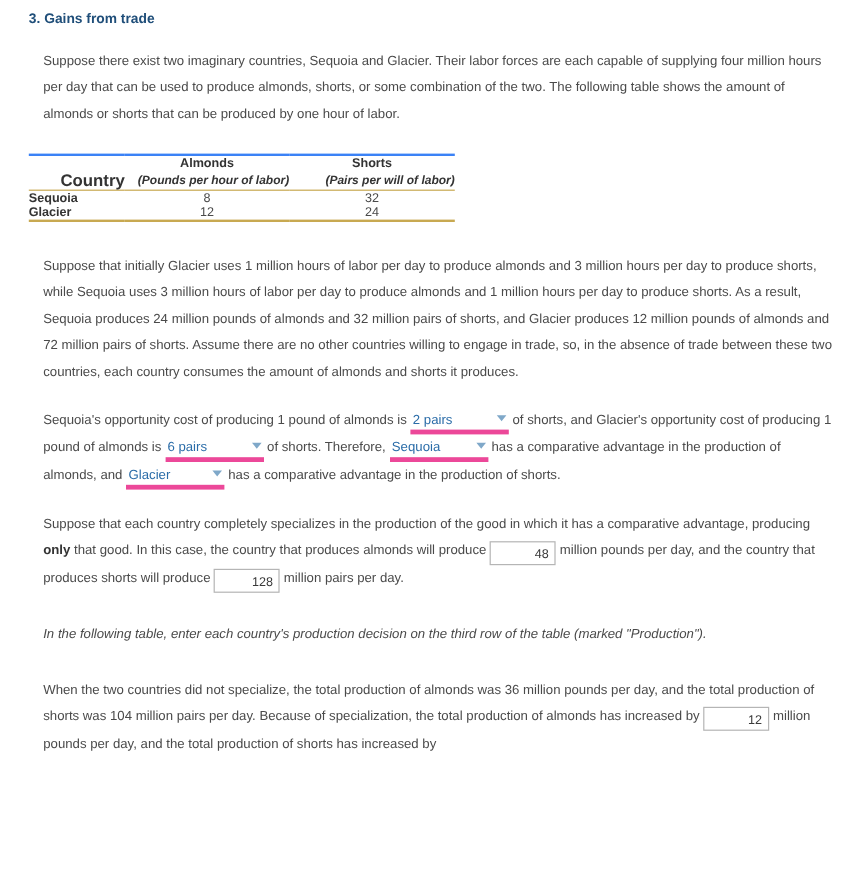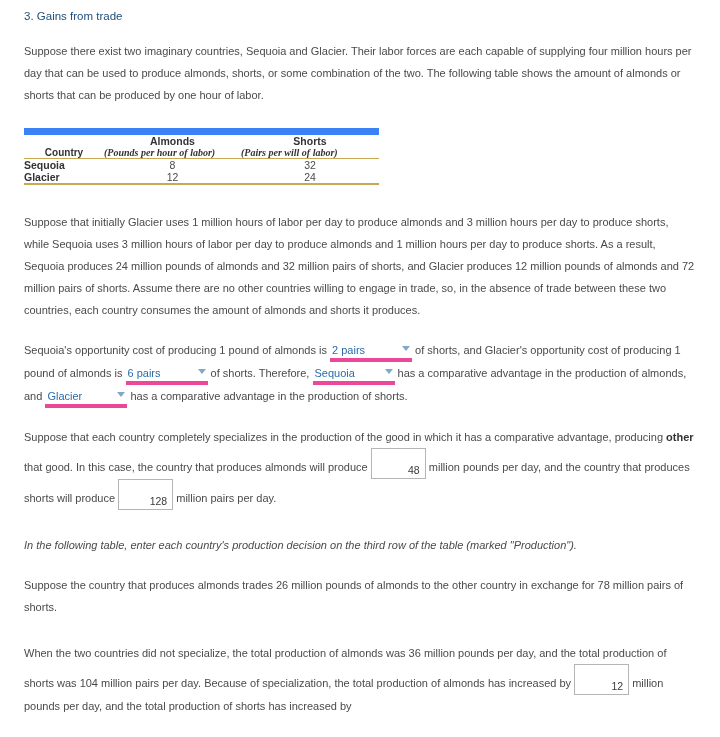--- a/index.html
+++ b/index.html
@@ -17,32 +17,32 @@
   }
   .page {
     position: relative;
     width: 720px;
     height: 737px;
     padding: 0;
     box-sizing: border-box;
   }
   .section-title {
     color: #1f4e79;
-    font-weight: normal;
+    font-weight: bold;
     font-size: 11.5px;
     margin: 10px 0 0 24px;
   }
   .content {
     margin: 0 24px 0 24px;
   }
   p.para {
     font-size: 11px;
     line-height: 22px;
     color: #4a4a4a;
-    margin: 18px 0 0 0;
+    margin: 18px 0 0 12px;
     text-align: left;
   }
   .italic {
     font-style: italic;
   }
   b.bold { font-weight: bold; color: #333; }
 
   
   .table-wrap {
     margin: 22px 0 0 24px;
@@ -50,50 +50,49 @@
   }
   table.data {
     border-collapse: collapse;
     width: 355px;
     font-size: 10.5px;
   }
   table.data td, table.data th {
     padding: 0;
   }
   .tbl-top-rule {
-    border-top: 7px solid #3b82f6;
+    border-top: 2px solid #3b82f6;
   }
   .tbl-mid-rule {
     border-bottom: 1px solid #c8a951;
   }
   .tbl-bot-rule {
     border-bottom: 2px solid #c8a951;
   }
   .hdr-group {
     text-align: center;
     font-weight: bold;
     color: #333;
     padding: 8px 0 3px 0;
     font-size: 10.5px;
   }
   .hdr-sub {
-    text-align: left;
+    text-align: right;
     font-weight: bold;
     font-style: italic;
     color: #333;
     padding: 2px 0 5px 0;
     font-size: 10px;
-    font-family: Liberation Serif, serif;
   }
   .hdr-country {
-    text-align: center;
+    text-align: right;
     font-weight: bold;
     color: #333;
     padding: 2px 0 5px 6px;
-    font-size: 10px;
+    font-size: 14px;
     font-style: normal;
   }
   td.country {
     text-align: left;
     font-weight: bold;
     color: #333;
     padding: 7px 0 7px 6px;
   }
   td.num {
     text-align: center;
@@ -127,21 +126,21 @@
 
   
   .numbox {
     display: inline-block;
     border: 1px solid #b5b5b5;
     background: #fff;
     min-width: 44px;
     height: 15px;
     line-height: 15px;
     text-align: right;
-    padding: 14px 5px 0 4px;
+    padding: 3px 5px 0 4px;
     font-size: 10.5px;
     color: #3a3a3a;
     vertical-align: -3px;
     box-sizing: content-box;
   }
 </style>
 </head>
 <body>
 
 <div class="page">
@@ -189,31 +188,30 @@
       <span>of shorts, and Glacier's opportunity cost of producing 1 pound of almonds is</span>
       <span class="dropdown"><span>6 pairs</span><span class="caret"></span></span>
       <span>of shorts. Therefore,</span>
       <span class="dropdown"><span>Sequoia</span><span class="caret"></span></span>
       <span>has a comparative advantage in the production of almonds, and</span>
       <span class="dropdown"><span>Glacier</span><span class="caret"></span></span>
       <span>has a comparative advantage in the production of shorts.</span>
     </p>
 
     <p class="para"><span>Suppose that each country completely specializes in the production of the good in which it has a comparative advantage, producing</span>
-      <b class="bold">other</b>
+      <b class="bold">only</b>
       <span>that good. In this case, the country that produces almonds will produce</span>
       <span class="numbox">48</span>
       <span>million pounds per day, and the country that produces shorts will produce</span>
       <span class="numbox">128</span>
       <span>million pairs per day.</span>
     </p>
 
     <p class="para italic" style="margin-top:24px;">In the following table, enter each country's production decision on the third row of the table (marked "Production").</p>
 
-    <p class="para">Suppose the country that produces almonds trades 26 million pounds of almonds to the other country in exchange for 78 million pairs of shorts.</p>
 
 
     <p class="para" style="margin-top:24px;"><span>When the two countries did not specialize, the total production of almonds was 36 million pounds per day, and the total production of shorts was 104 million pairs per day. Because of specialization, the total production of almonds has increased by</span>
       <span class="numbox">12</span>
       <span>million pounds per day, and the total production of shorts has increased by</span>
       
       
     </p>
 
   </div>

